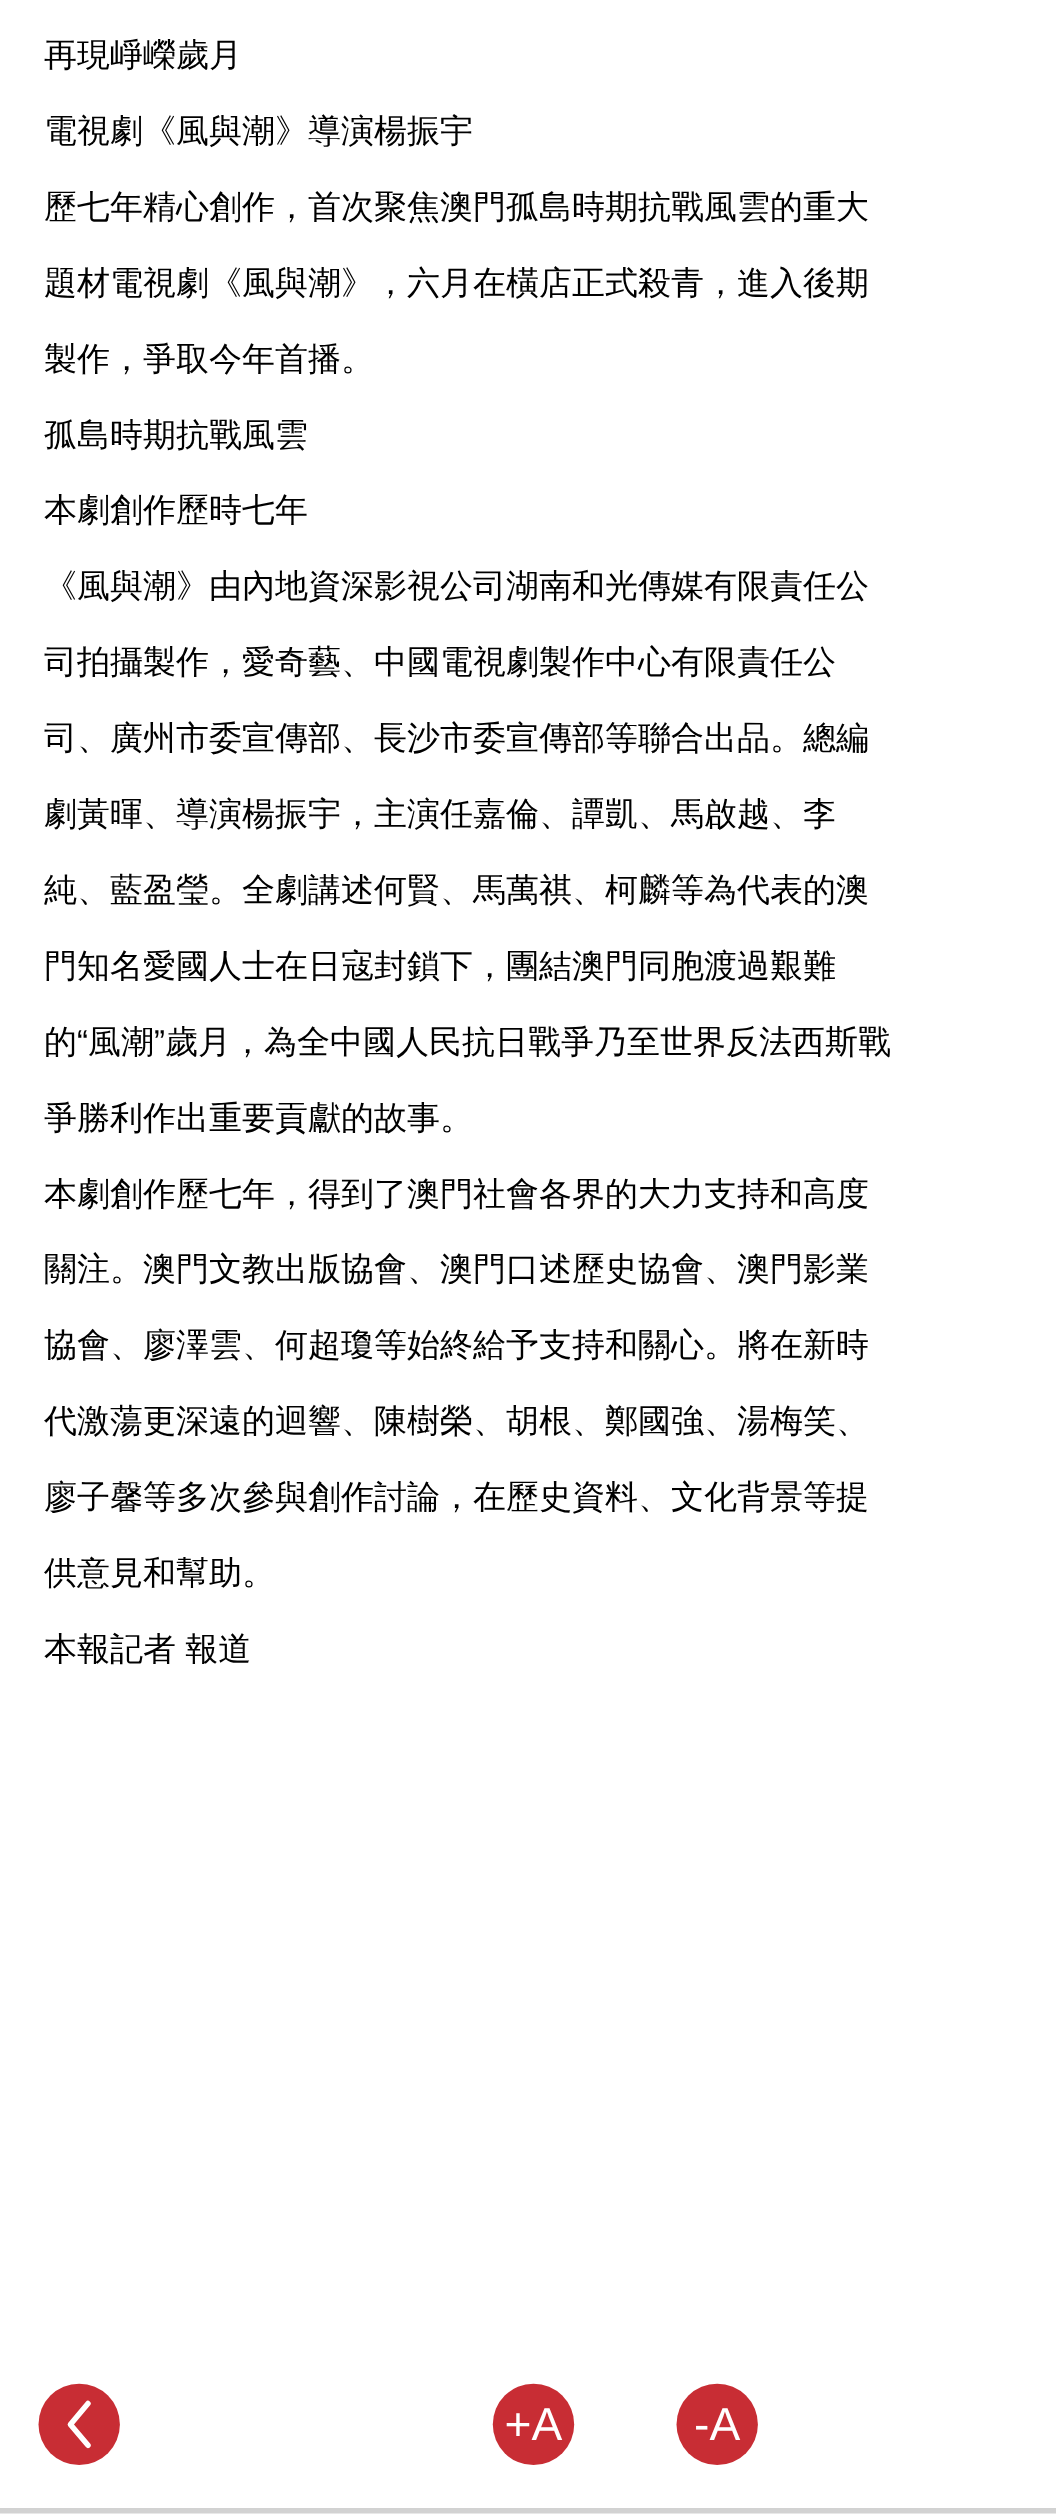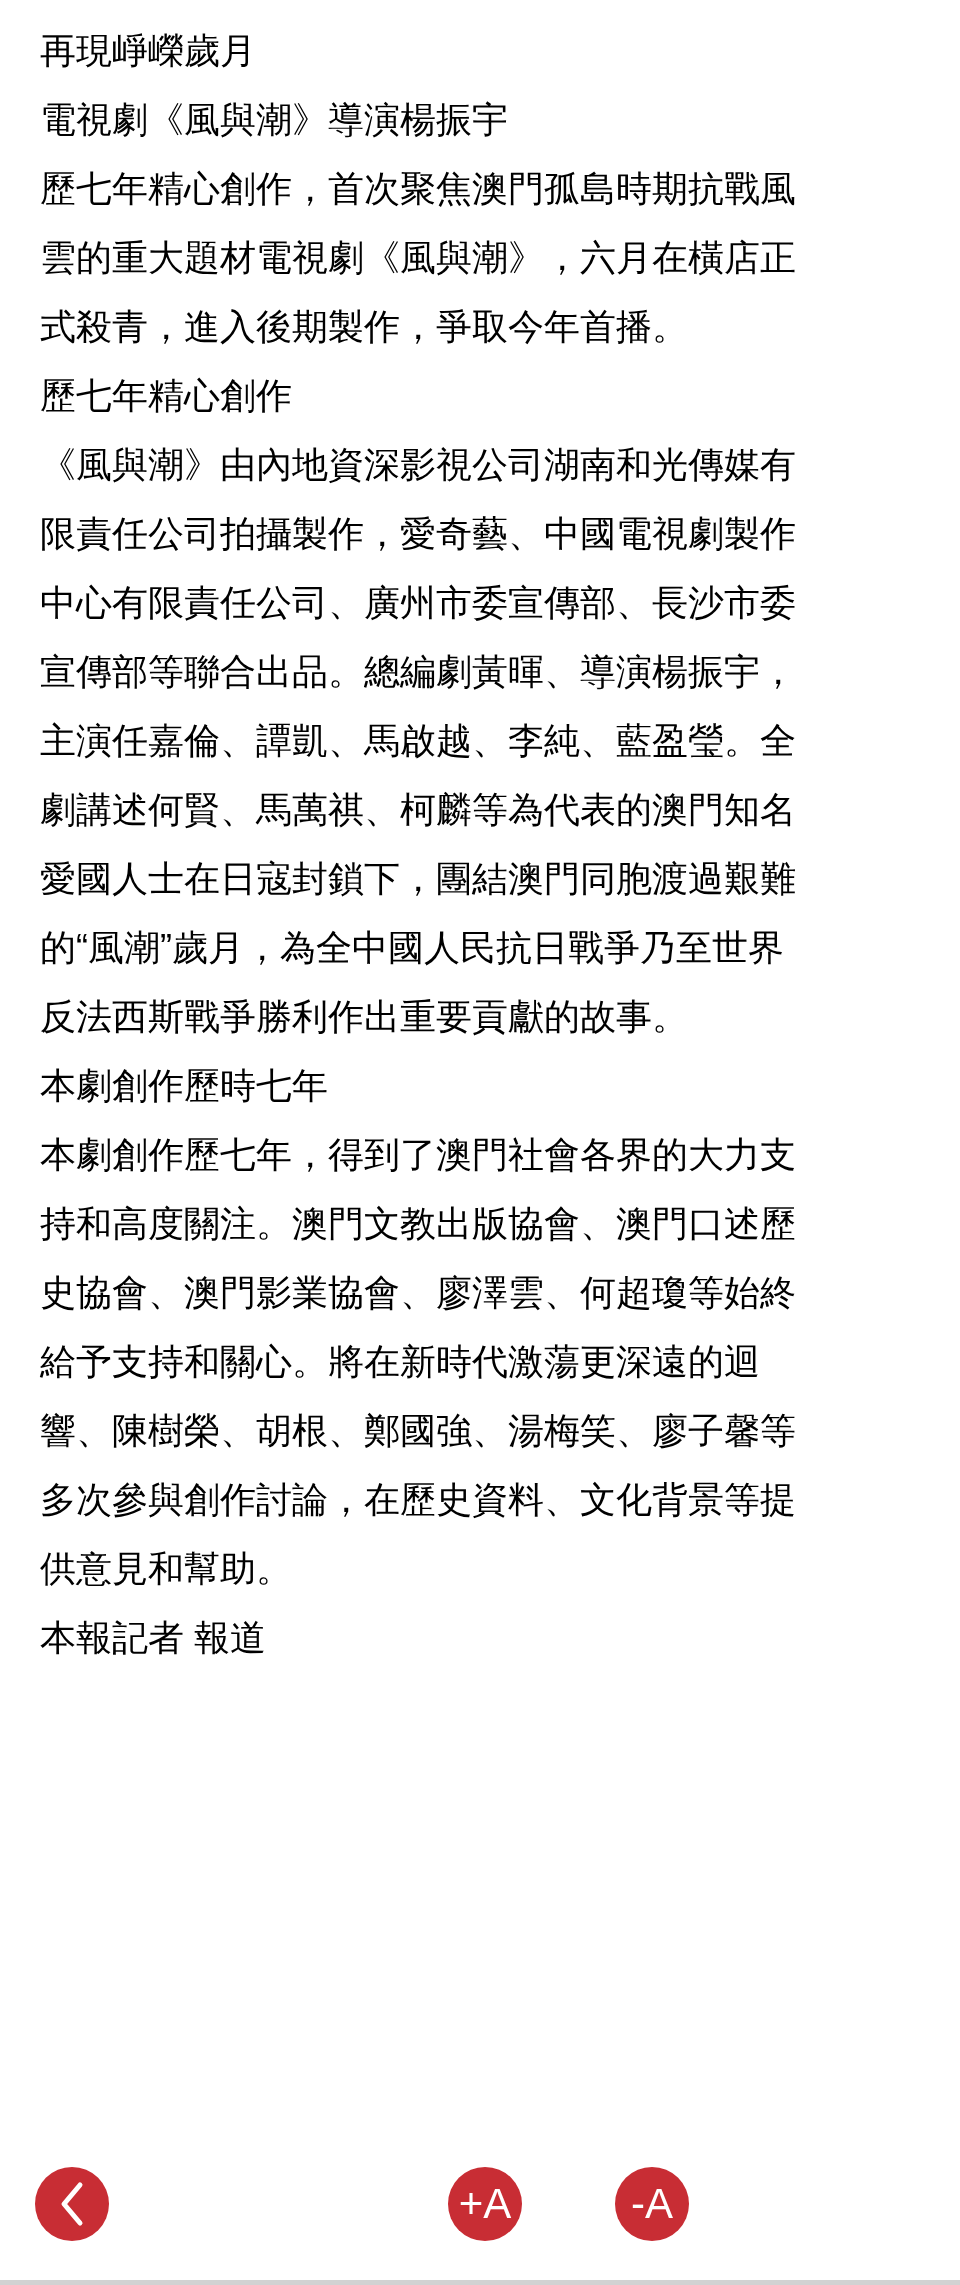--- a/index.html
+++ b/index.html
@@ -18,21 +18,21 @@
     overflow: hidden;
     font-family: "Liberation Sans", "DejaVu Sans", sans-serif;
   }
   .article {
     position: absolute;
     top: 0;
     left: 0;
     width: 833px;
     padding: 16px 20px 0 40px;
     color: var(--text);
-    font-size: 36px;
+    font-size: 30px;
     line-height: 69px;
     text-align: left;
     line-break: strict;
     overflow-wrap: normal;
   }
   .article p {
     margin: 0;
     white-space: normal;
   }
   .footer-btn {
@@ -68,23 +68,23 @@
 </style>
 </head>
 <body>
 
 <main>
 
   <article class="article">
     <p>再現崢嶸歲月</p>
     <p>電視劇《風與潮》導演楊振宇</p>
     <p>歷七年精心創作，首次聚焦澳門孤島時期抗戰風雲的重大題材電視劇《風與潮》，六月在橫店正式殺青，進入後期製作，爭取今年首播。</p>
-    <p>歷七年精心創作</p>
+    <p>孤島時期抗戰風雲</p>
+    <p>本劇創作歷時七年</p>
     <p>《風與潮》由內地資深影視公司湖南和光傳媒有限責任公司拍攝製作，愛奇藝、中國電視劇製作中心有限責任公司、廣州市委宣傳部、長沙市委宣傳部等聯合出品。總編劇黃暉、導演楊振宇，主演任嘉倫、譚凱、馬啟越、李純、藍盈瑩。全劇講述何賢、馬萬祺、柯麟等為代表的澳門知名愛國人士在日寇封鎖下，團結澳門同胞渡過艱難的“風潮”歲月，為全中國人民抗日戰爭乃至世界反法西斯戰爭勝利作出重要貢獻的故事。</p>
-    <p>本劇創作歷時七年</p>
     <p>本劇創作歷七年，得到了澳門社會各界的大力支持和高度關注。澳門文教出版協會、澳門口述歷史協會、澳門影業協會、廖澤雲、何超瓊等始終給予支持和關心。將在新時代激蕩更深遠的迴響、陳樹榮、胡根、鄭國強、湯梅笑、廖子馨等多次參與創作討論，在歷史資料、文化背景等提供意見和幫助。</p>
     <p>本報記者 報道</p>
   </article>
 
   <button id="back-btn" class="footer-btn">
     <span>
       <svg width="28" height="46" viewBox="0 0 28 46" fill="none" xmlns="http://www.w3.org/2000/svg">
         <polyline points="22,4 6,23 22,42" stroke="#ffffff" stroke-width="5" stroke-linecap="round" stroke-linejoin="round" fill="none"></polyline>
       </svg>
     </span>

